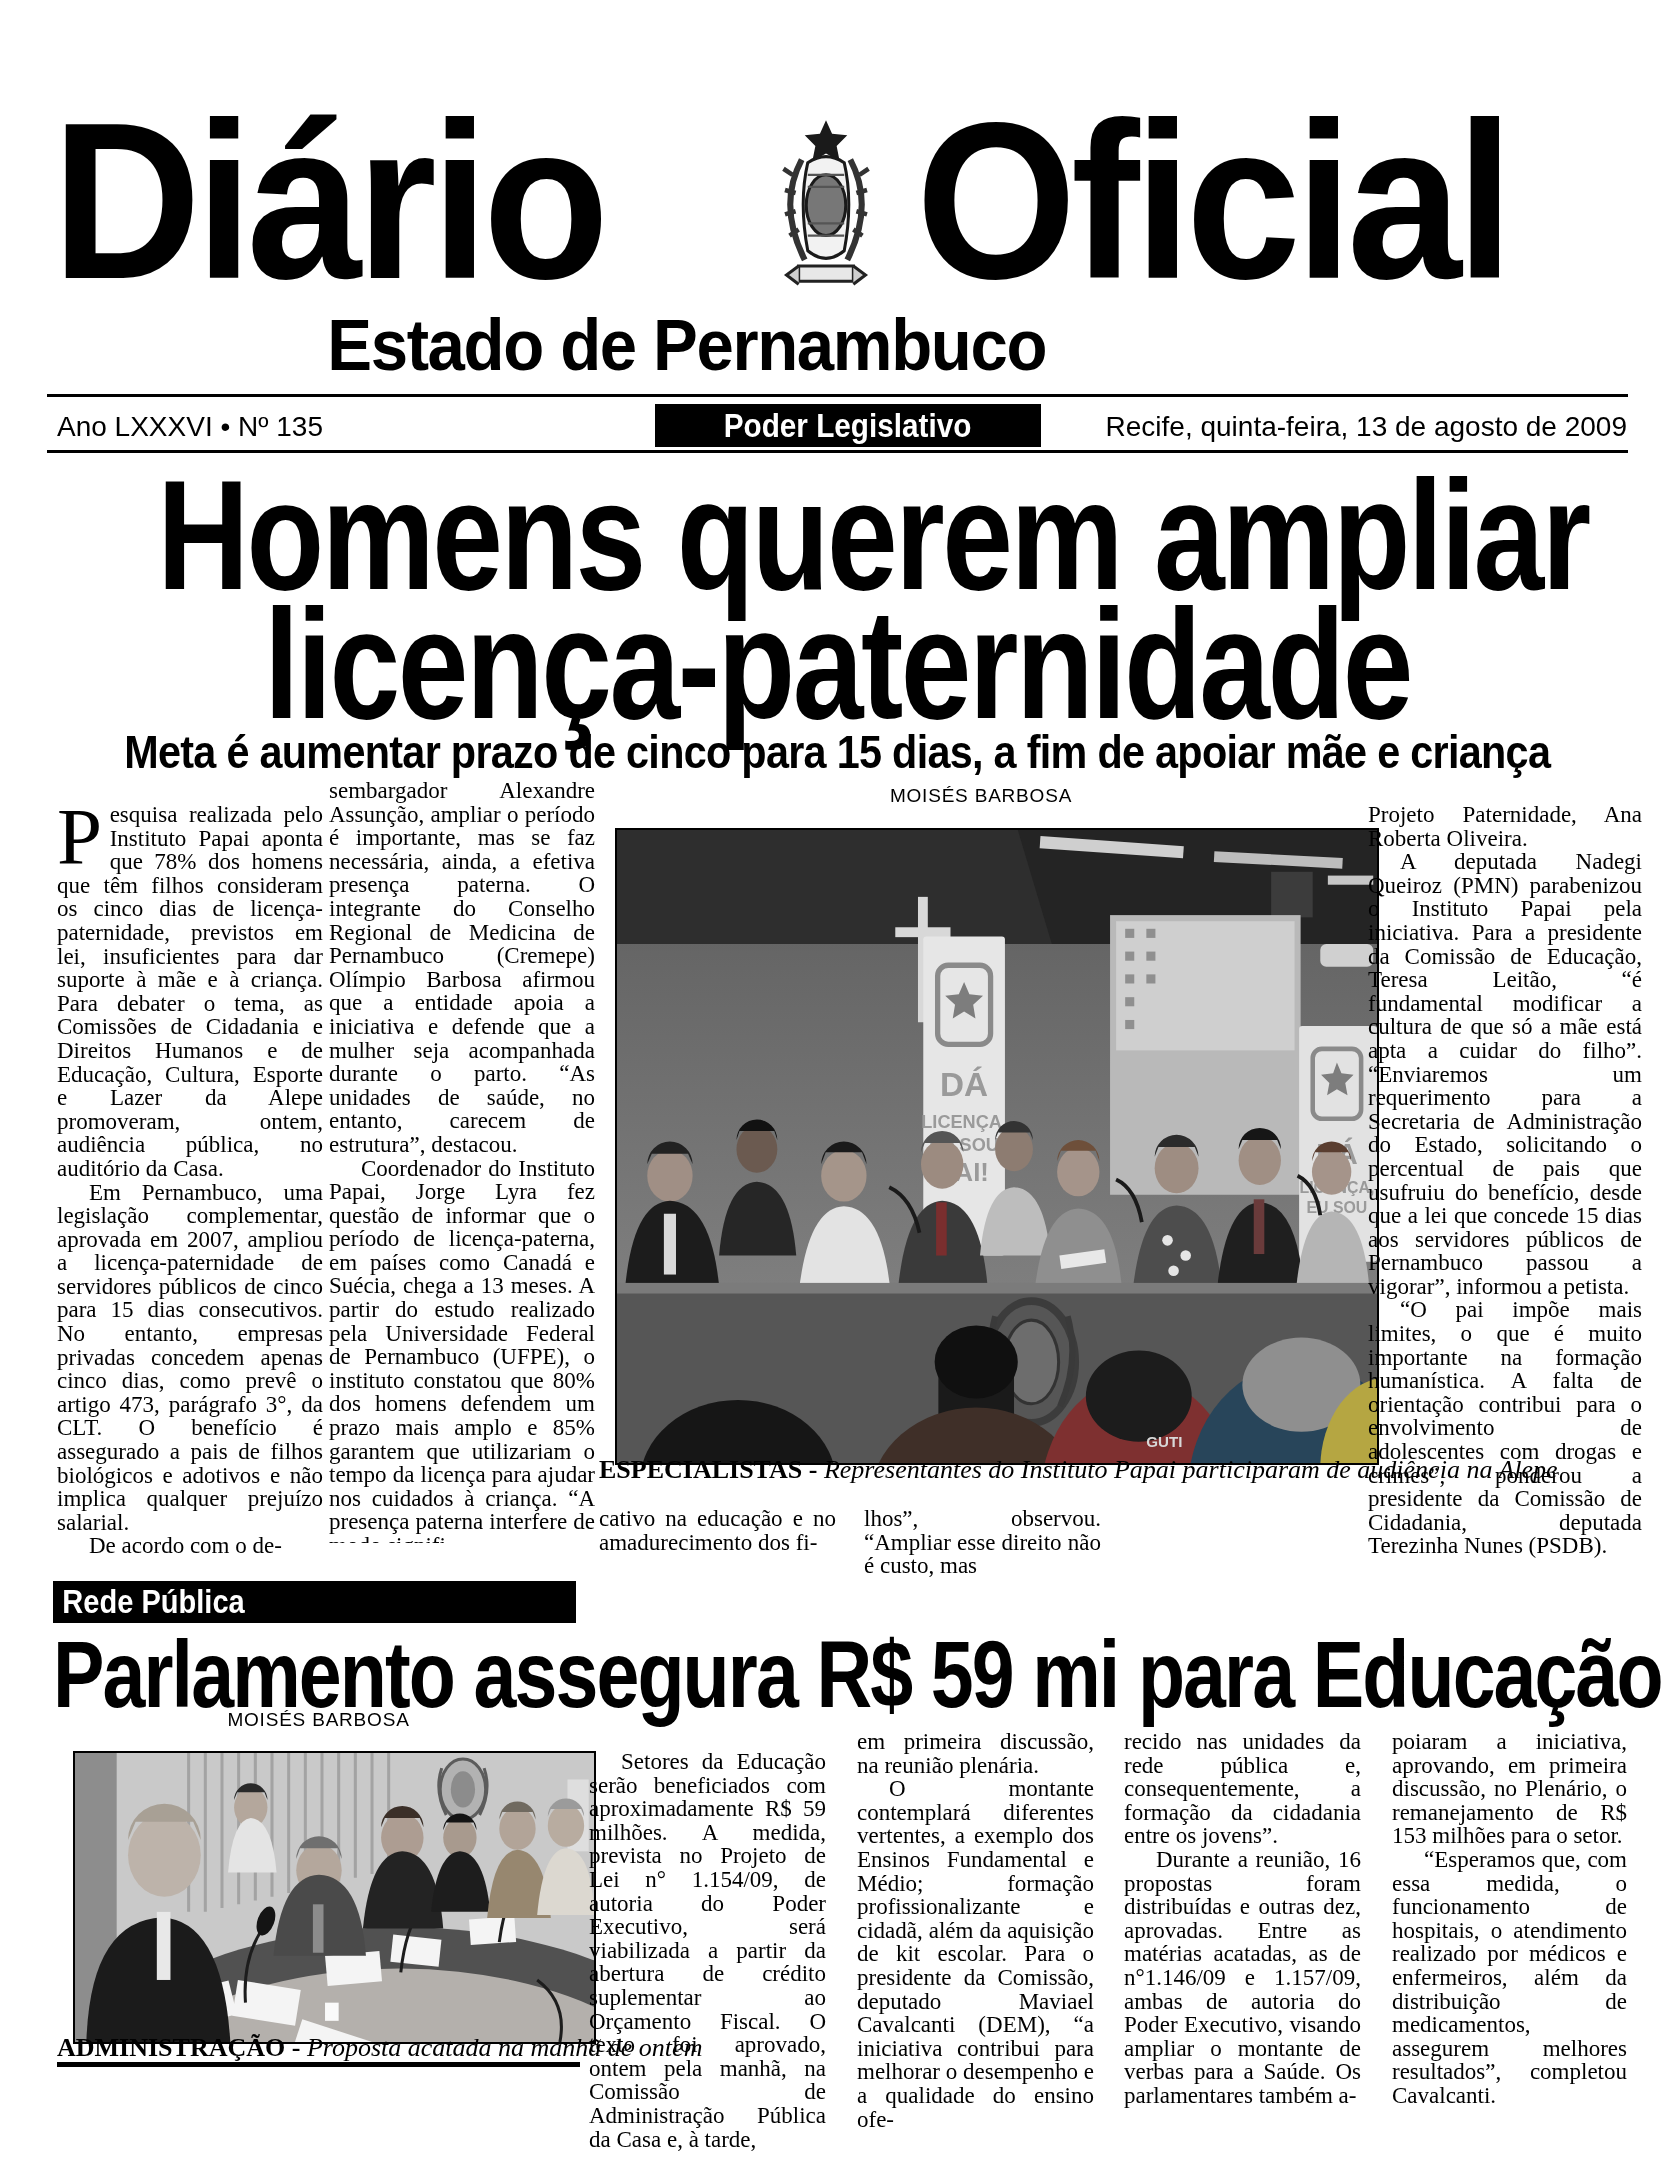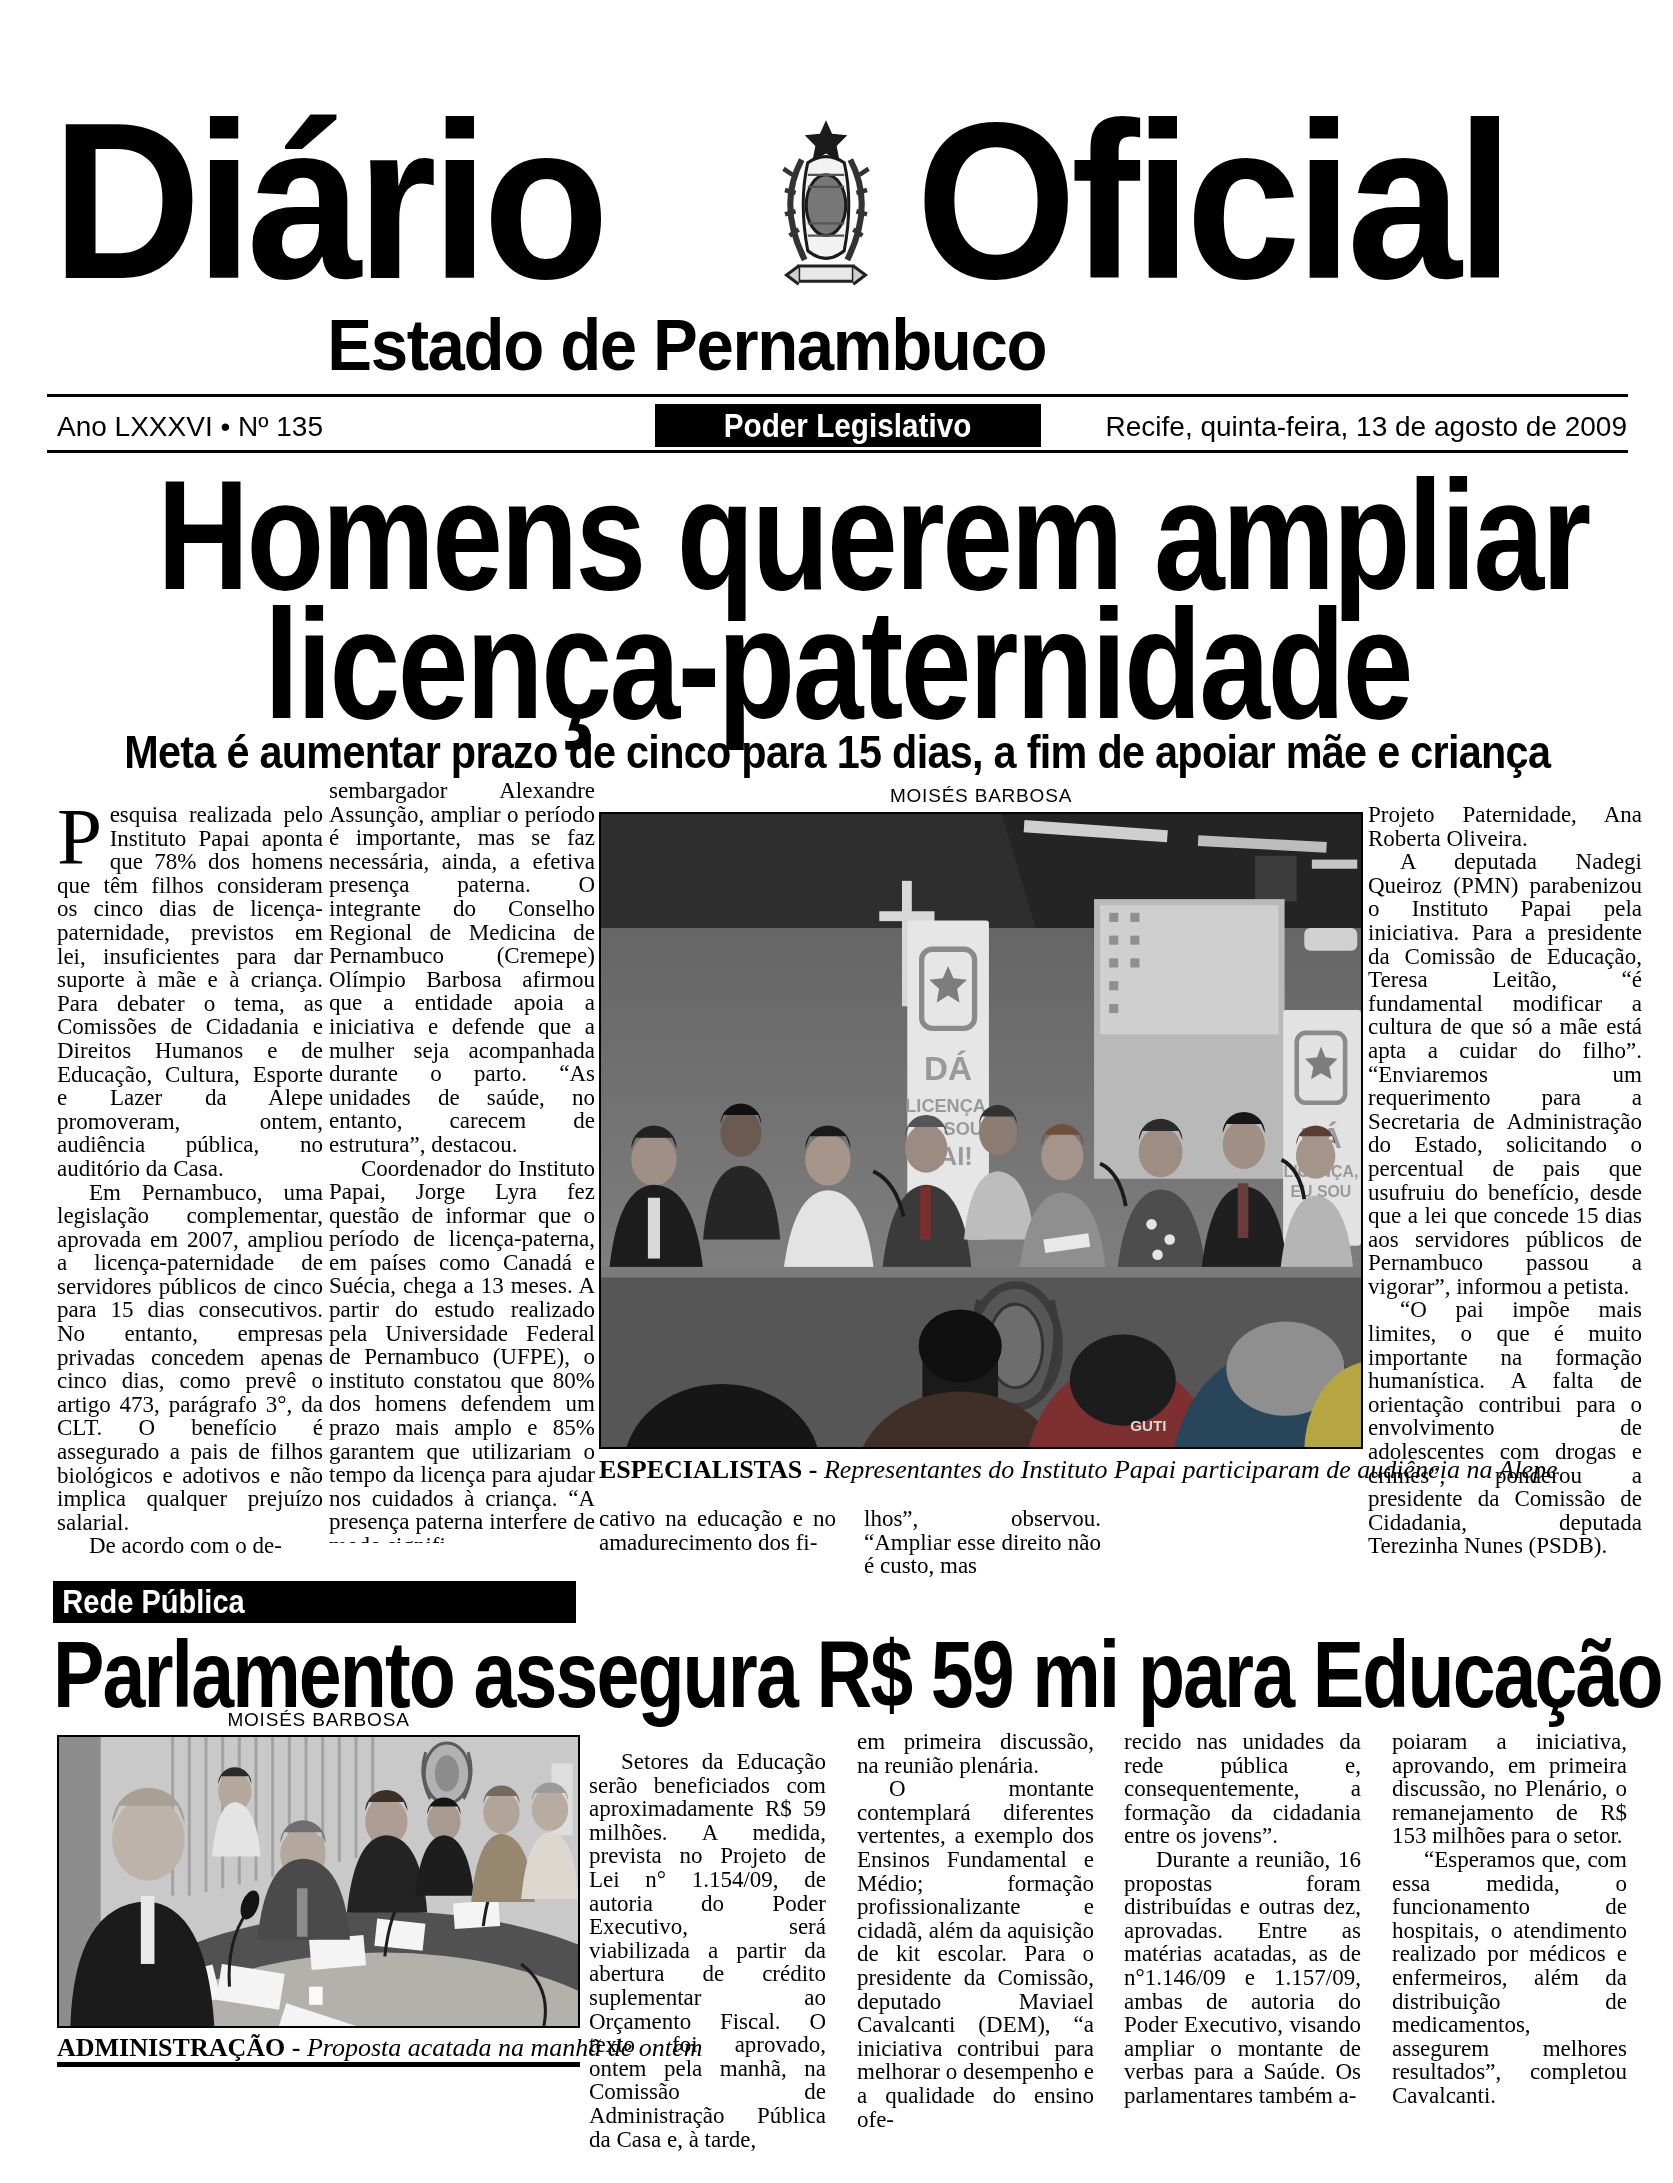--- a/index.html
+++ b/index.html
@@ -33,21 +33,21 @@
   .hl2{left:53px;top:1628px;font-size:94px;line-height:1;white-space:nowrap;
        font-family:"Liberation Sans",sans-serif;font-weight:700;}
   .hl2 .cond{display:inline-block;transform:scaleX(.82);transform-origin:left;letter-spacing:-2.3px;}
 
   .kicker{left:53px;top:1581px;width:523px;height:42px;background:#000;}
   .kicker span{color:#fff;font-family:"Liberation Sans",sans-serif;font-weight:700;
                font-size:33px;line-height:42px;padding-left:10.6px;display:inline-block;
                transform:scaleX(.88);transform-origin:left;}
 
   
-  figure{margin:0;}
+  figure{margin:16px;}
   .photo{border:2.3px solid #000;box-sizing:border-box;background:#999;overflow:hidden;}
   .photo svg{display:block;width:100%;height:100%;}
   .credit{font-family:"Liberation Sans",sans-serif;font-size:19px;letter-spacing:0.8px;
           text-align:center;}
   .cap{font-size:26px;line-height:1.15;white-space:nowrap;font-family:Liberation Serif, serif;}
   .cap .lead{font-weight:700;}
   .cap .it{font-style:italic;}
 
   
   .bcol{font-size:23px;line-height:23.6px;text-align:justify;overflow:hidden;}

